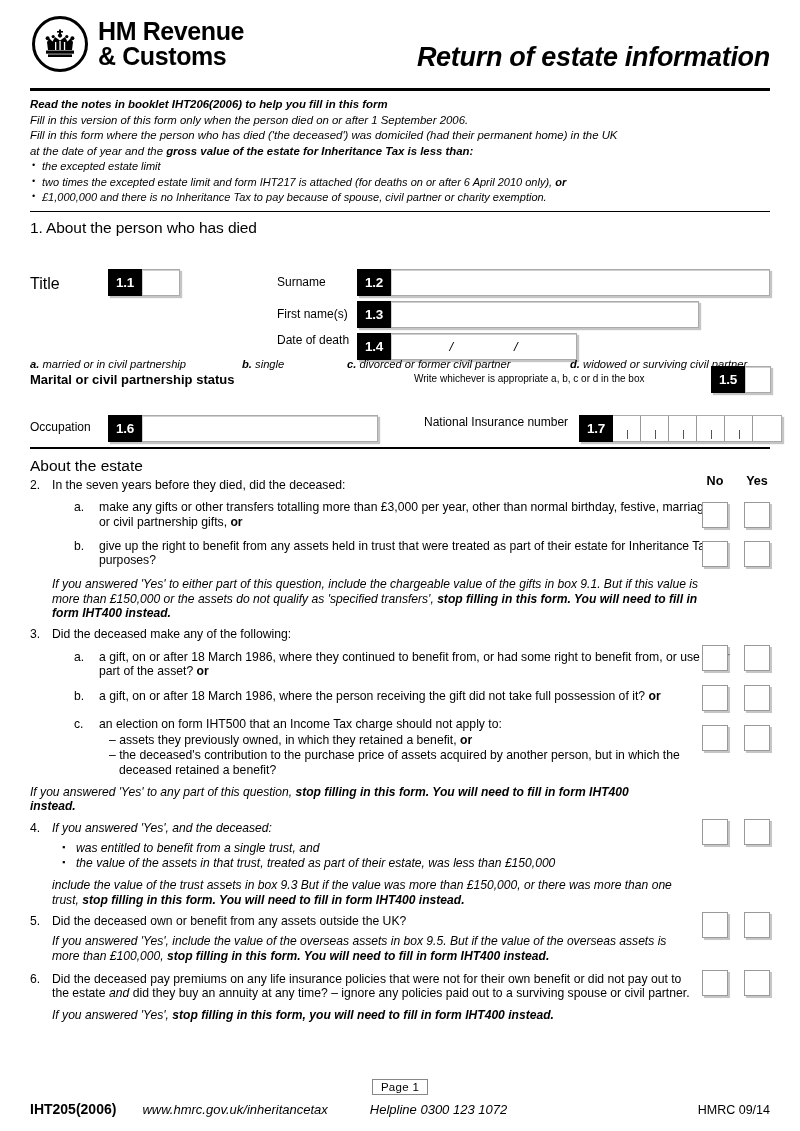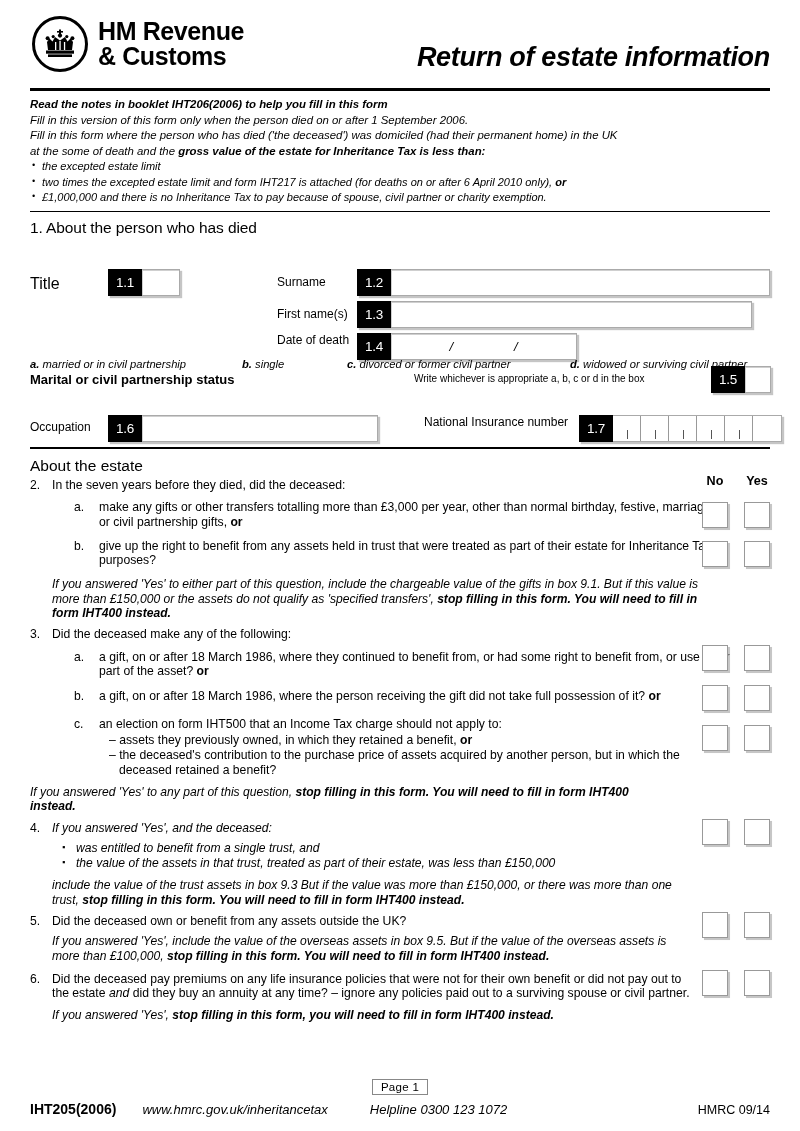--- a/index.html
+++ b/index.html
@@ -57,21 +57,21 @@
   .inb { font-weight: bold; font-style: italic; }
 
   
   .sec-head {
     font-size: 15.5px; padding: 7px 30px 6px 30px; letter-spacing: -0.1px;
   }
   .sec1 { position: relative; padding: 0 30px; height: 168px; }
 
   .boxrow { position: absolute; display: flex; align-items: stretch; }
   .tag {
-    background: #000; color: #fff; font-weight: normal; font-size: 13.5px;
+    background: #000; color: #fff; font-weight: bold; font-size: 13.5px;
     display: flex; align-items: center; justify-content: center;
     width: 34px; flex: none; letter-spacing: -0.2px;
   }
   .inputbox {
     border: 1px solid #aaa; border-left: none; background: #fff;
     box-shadow: 1px 1px 0 #cfcfcf inset;
   }
   .boxgroup { box-shadow: 2px 2px 1px rgba(150,150,150,0.55); display: flex; }
 
   .ni-cells { display: flex; border: 1px solid #aaa; border-left: none; }
@@ -185,21 +185,21 @@
       </div>
     </div>
     <div class="doc-title">Return of estate information</div>
   </div>
   <div class="rule-thick"></div>
 
   <div class="intro">
     <p class="b">Read the notes in booklet IHT206(2006) to help you fill in this form</p>
     <p>Fill in this version of this form only when the person died on or after 1 September 2006.</p>
     <p>Fill in this form where the person who has died ('the deceased') was domiciled (had their permanent home) in the UK</p>
-    <p><span>at the some of death and the </span><span class="inb">gross value of the estate for Inheritance Tax is less than:</span></p>
+    <p><span>at the date of year and the </span><span class="inb">gross value of the estate for Inheritance Tax is less than:</span></p>
     <ul>
       <li>the excepted estate limit</li>
       <li><span>two times the excepted estate limit and form IHT217 is attached (for deaths on or after 6 April 2010 only), </span><span class="inb">or</span></li>
       <li>£1,000,000 and there is no Inheritance Tax to pay because of spouse, civil partner or charity exemption.</li>
     </ul>
   </div>
   <div class="rule-thin"></div>
 
   <div class="sec-head">1. About the person who has died</div>
 
@@ -211,21 +211,21 @@
       <div class="inputbox" style="flex:1;"></div>
     </div>
 
     <div style="position:absolute; left:277px; top:32px; font-size:12px;">Surname</div>
     <div class="boxrow boxgroup" style="left:357px; top:26px; height:27px; width:413px;">
       <div class="tag">1.2</div>
       <div class="inputbox" style="flex:1;"></div>
     </div>
 
     <div style="position:absolute; left:277px; top:64px; font-size:12px;">First name(s)</div>
-    <div class="boxrow boxgroup" style="left:357px; top:58px; height:27px; width:395px;">
+    <div class="boxrow boxgroup" style="left:357px; top:58px; height:27px; width:342px;">
       <div class="tag">1.3</div>
       <div class="inputbox" style="flex:1;"></div>
     </div>
 
     <div style="position:absolute; left:277px; top:90px; font-size:12px; line-height:14px;">
       <span>Date of death</span>
       <span class="sub">DD MM YYYY</span>
     </div>
     <div class="boxrow boxgroup" style="left:357px; top:90px; height:27px; width:220px;">
       <div class="tag">1.4</div>

